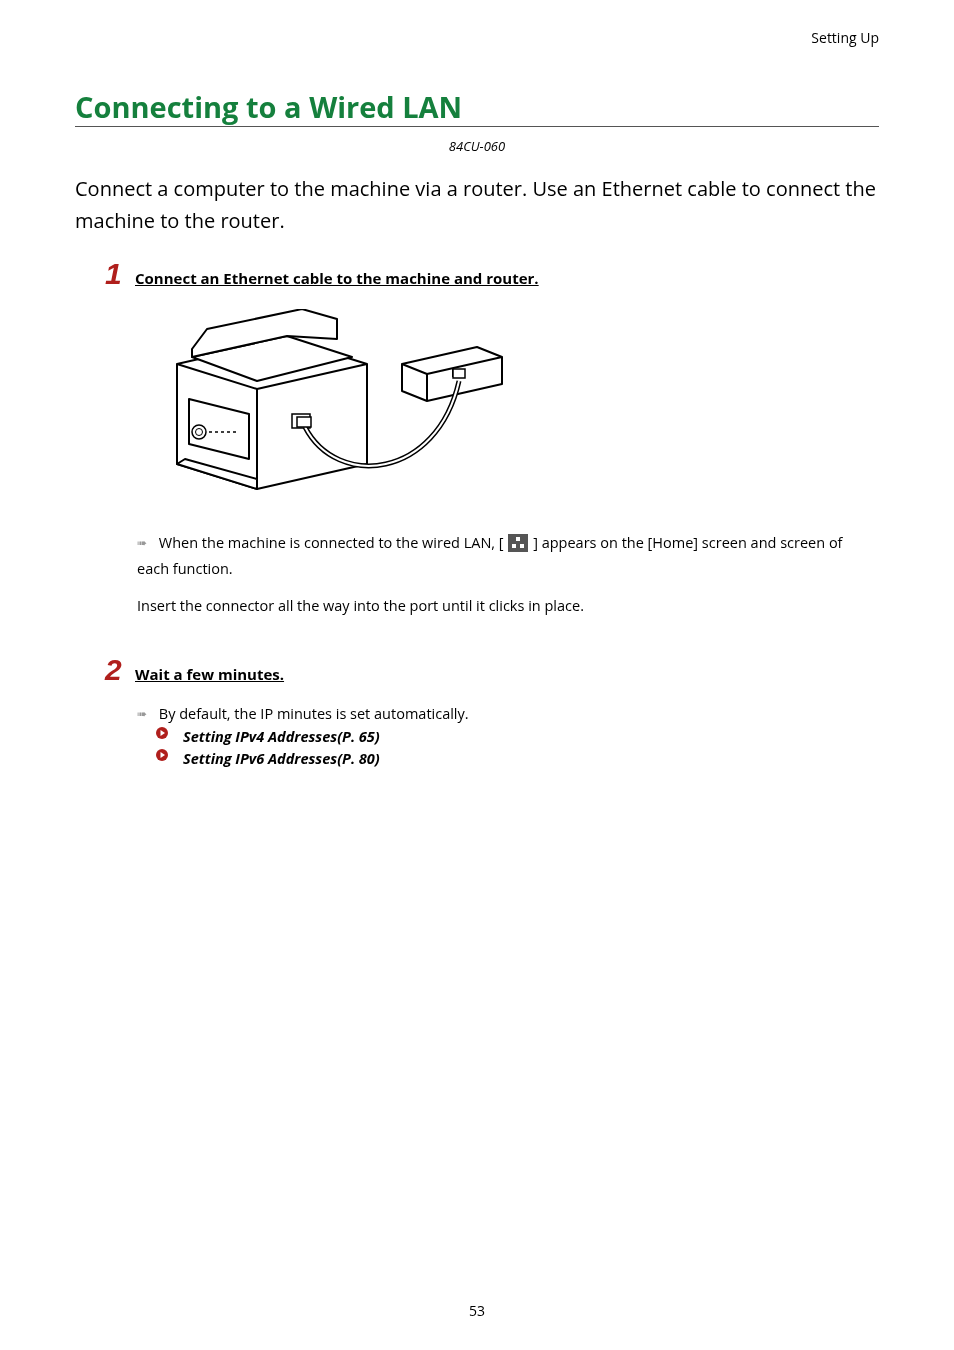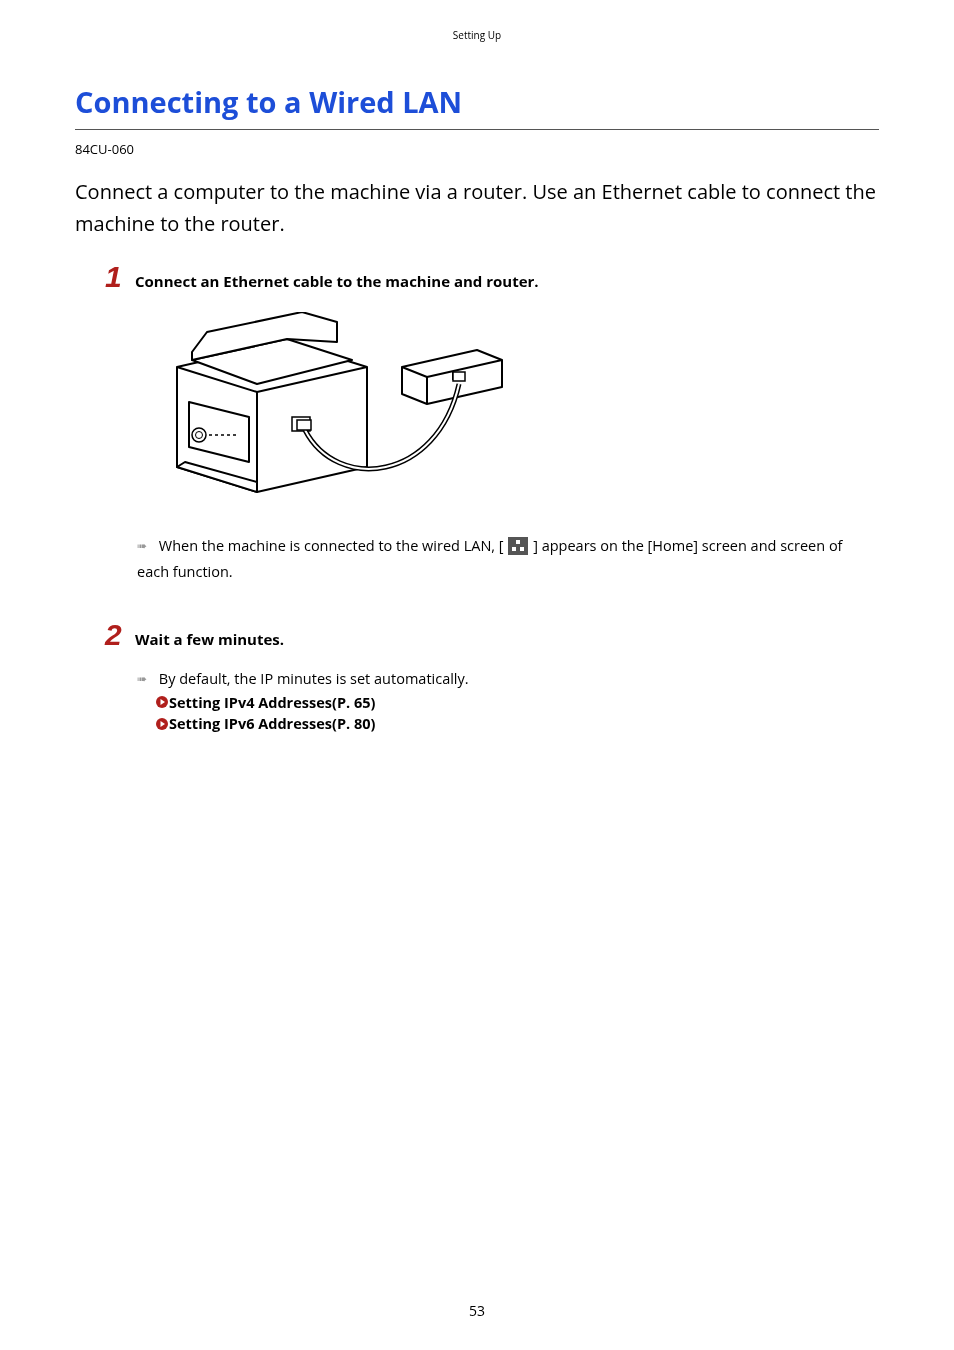--- a/index.html
+++ b/index.html
@@ -9,36 +9,36 @@
     height: 1350px;
     background: #fff;
     color: #000;
     position: relative;
     font-size: 14.5px;
   }
   .page {
     padding: 28px 75px 0 75px;
   }
   .section-label {
-    text-align: center;
-    font-size: 10px;
+    text-align: right;
+    font-size: 14px;
     margin-bottom: 40px;
   }
   h1.title {
-    color: #1d4ed8;
+    color: #15803d;
     font-size: 29px;
     font-weight: 700;
-    padding-bottom: 8px;
     border-bottom: 1px solid #555;
     margin-bottom: 10px;
   }
   .doc-code {
-    text-align: left;
+    text-align: center;
     font-size: 13px;
     margin-bottom: 18px;
+    font-style: italic;
   }
   .intro {
     font-size: 20px;
     line-height: 1.6;
     margin-bottom: 20px;
   }
   .step {
     display: flex;
     align-items: baseline;
     margin-left: 30px;
@@ -49,20 +49,21 @@
     font-family: Arial, sans-serif;
     font-weight: 700;
     font-size: 30px;
     font-style: italic;
     width: 30px;
     flex-shrink: 0;
   }
   .step-title {
     font-weight: 700;
     font-size: 15px;
+    text-decoration: underline;
   }
   .step-body {
     margin-left: 62px;
     margin-right: 10px;
     line-height: 1.75;
   }
   .illustration {
     margin: 18px 0 24px 0;
   }
   .result-arrow {
@@ -95,23 +96,23 @@
     width: 12px; height: 5px;
     top: 9px; left: 4px;
     background:
       linear-gradient(#fff,#fff) left/4px 4px no-repeat,
       linear-gradient(#fff,#fff) right/4px 4px no-repeat;
   }
   .indent-sub { margin-left: 18px; }
   .sublinks { margin-left: 18px; }
   .link-row {
     display: flex;
-    align-items: center;
-    gap: 0;
+    gap: 14px;
     line-height: 1.5;
+    font-style: italic;
   }
   .play-icon {
     width: 14px; height: 14px;
     position: relative;
     flex-shrink: 0;
   }
   .play-icon svg { display: block; }
   .link-text { font-weight: 700; }
   .step2-wrap { margin-top: 34px; }
   .page-num {
@@ -178,20 +179,21 @@
       </svg>
     </div>
 
     <div>
       <span class="result-arrow">➠</span>
       <span>When the machine is connected to the wired LAN, [</span>
       <span class="lan-icon"></span>
       <span>] appears on the [Home] screen and screen of each function.</span>
     </div>
 
+    <div style="margin-top:12px">Insert the connector all the way into the port until it clicks in place.</div>
   </div>
 
   <div class="step2-wrap">
     <div class="step">
       <span class="step-num">2</span>
       <span class="step-title">Wait a few minutes.</span>
     </div>
 
     <div class="step-body">
       <div style="margin-top:14px">

